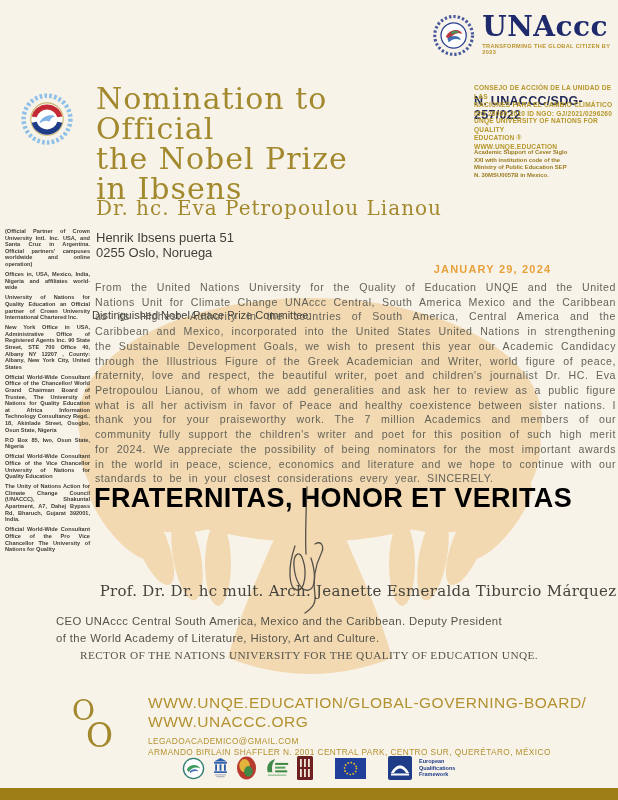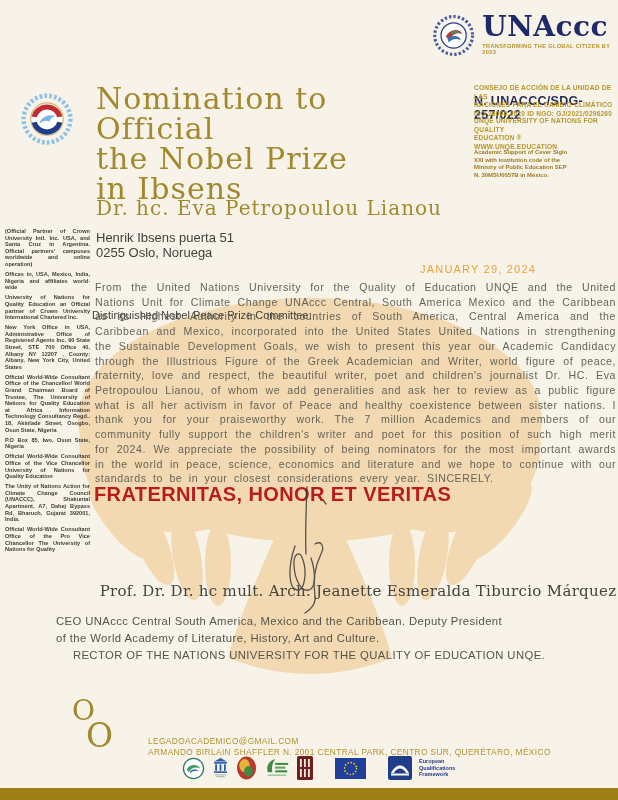--- a/index.html
+++ b/index.html
@@ -25,35 +25,35 @@
   .support{left:474px; top:149px; font-size:5.9px; font-weight:bold; color:#9A7A1E; line-height:1.3;}
 
   
   .left-emblem{left:20px; top:92px;}
   .title{left:96px; top:84px; font-family:"DejaVu Serif", serif; font-size:30px; line-height:30px; color:#A3892E; letter-spacing:1px; font-weight:normal;}
   .subtitle{left:96px; top:196px; font-family:"DejaVu Serif", serif; font-size:20px; color:#A3892E; letter-spacing:1px;}
 
   
   .addr{left:96px; top:230px; font-size:13px; color:#3F3F3A; line-height:15px;}
   .salutation{left:92px; top:261px; font-size:11px; color:#3F3F3A;margin-top:48px;}
-  .date{left:420px; top:263px; width:145px; text-align:left; font-size:11px; font-weight:400; color:#E9A13B; letter-spacing:1.2px;}
+  .date{left:420px; top:263px; width:145px; text-align:center; font-size:11px; font-weight:700; color:#E9A13B; letter-spacing:1.2px;}
 
   
   .body-text{left:95px; top:280px; width:521px; font-size:10.6px; line-height:1.39; color:#64645B; text-align:justify; letter-spacing:.55px; word-spacing:3px;}
 
   
   .sidebar{left:5px; top:228px; width:85px; font-size:5.6px; font-weight:600; color:#3F3E37; line-height:1.18; text-align:justify;}
   .sidebar p{margin:0 0 3.5px 0;}
 
-  .motto{left:94px; top:483px; font-size:20px; font-weight:800; color:#b91c1c; letter-spacing:.4px;}
+  .motto{left:94px; top:483px; font-size:27px; font-weight:800; color:#000000; letter-spacing:.4px;}
 
   .signature-svg{left:265px; top:484px;}
   .sig-name{left:98px; top:582px; width:520px; text-align:center; font-family:"DejaVu Serif", serif; font-size:15px; color:#44443C; letter-spacing:.3px;}
   .sig-role{left:56px; top:613px; width:538px; text-align:left; font-size:11.3px; color:#55544B; letter-spacing:.4px; line-height:1.5;}
-  .sig-rector{left:40px; top:649px; width:538px; text-align:center; font-size:11.3px; color:#55544B; letter-spacing:.4px;}
+  .sig-rector{left:40px; top:649px; width:538px; text-align:center; font-size:11.3px; color:#55544B; letter-spacing:.4px;font-family:Liberation Serif, serif;}
 
   
   .oo-1{left:72px; top:697px; font-family:"DejaVu Serif", serif; font-size:28px; color:#A3892E; line-height:1;}
   .oo-2{left:86px; top:719px; font-family:"DejaVu Serif", serif; font-size:33px; color:#A3892E; line-height:1;}
   .url-block{left:148px; top:694px; font-size:15.5px; color:#B3912F; letter-spacing:.5px; line-height:1.22;}
   .mail-block{left:148px; top:736px; font-size:8.3px; color:#B3912F; letter-spacing:.4px; line-height:1.3;}
   .logos-row{left:182px; top:756px; display:flex; align-items:center; gap:7px;}
   .eqf-text{font-size:5.5px; font-weight:600; color:#1F3C88; line-height:1.2;}
   .bottom-bar{left:0; bottom:0; width:618px; height:12px; background:#9E7E16;}
 </style>
@@ -168,20 +168,24 @@
     <div class="abs sig-name">Prof. Dr. Dr. hc mult. Arch. Jeanette Esmeralda Tiburcio Márquez</div>
     <div class="abs sig-role">
       <div>CEO UNAccc Central South America, Mexico and the Caribbean. Deputy President</div>
       <div>of the World Academy of Literature, History, Art and Culture.</div>
     </div>
     <div class="abs sig-rector">RECTOR OF THE NATIONS UNIVERSITY FOR THE QUALITY OF EDUCATION UNQE.</div>
 
     <div class="abs oo-1">O</div>
     <div class="abs oo-2">O</div>
 
+    <div class="abs url-block">
+      <div>WWW.UNQE.EDUCATION/GLOBAL-GOVERNING-BOARD/</div>
+      <div>WWW.UNACCC.ORG</div>
+    </div>
     <div class="abs mail-block">
       <div>LEGADOACADEMICO@GMAIL.COM</div>
       <div>ARMANDO BIRLAIN SHAFFLER N. 2001 CENTRAL PARK, CENTRO SUR, QUERÉTARO, MÉXICO</div>
     </div>
 
     <div class="abs logos-row">
       <svg width="23" height="23" viewBox="0 0 24 24">
         <circle cx="12" cy="12" r="10.5" fill="#FFFFFF" stroke="#2E7D6E" stroke-width="1.4"></circle>
         <path d="M5 13 C 8 7, 17 7, 19 12 C 15 10, 9 11, 7 16 Z" fill="#3E9B5F"></path>
         <path d="M8 15 C 11 12, 16 12, 17 15 C 13 14, 10 15, 9 17 Z" fill="#3E6FB0"></path>

